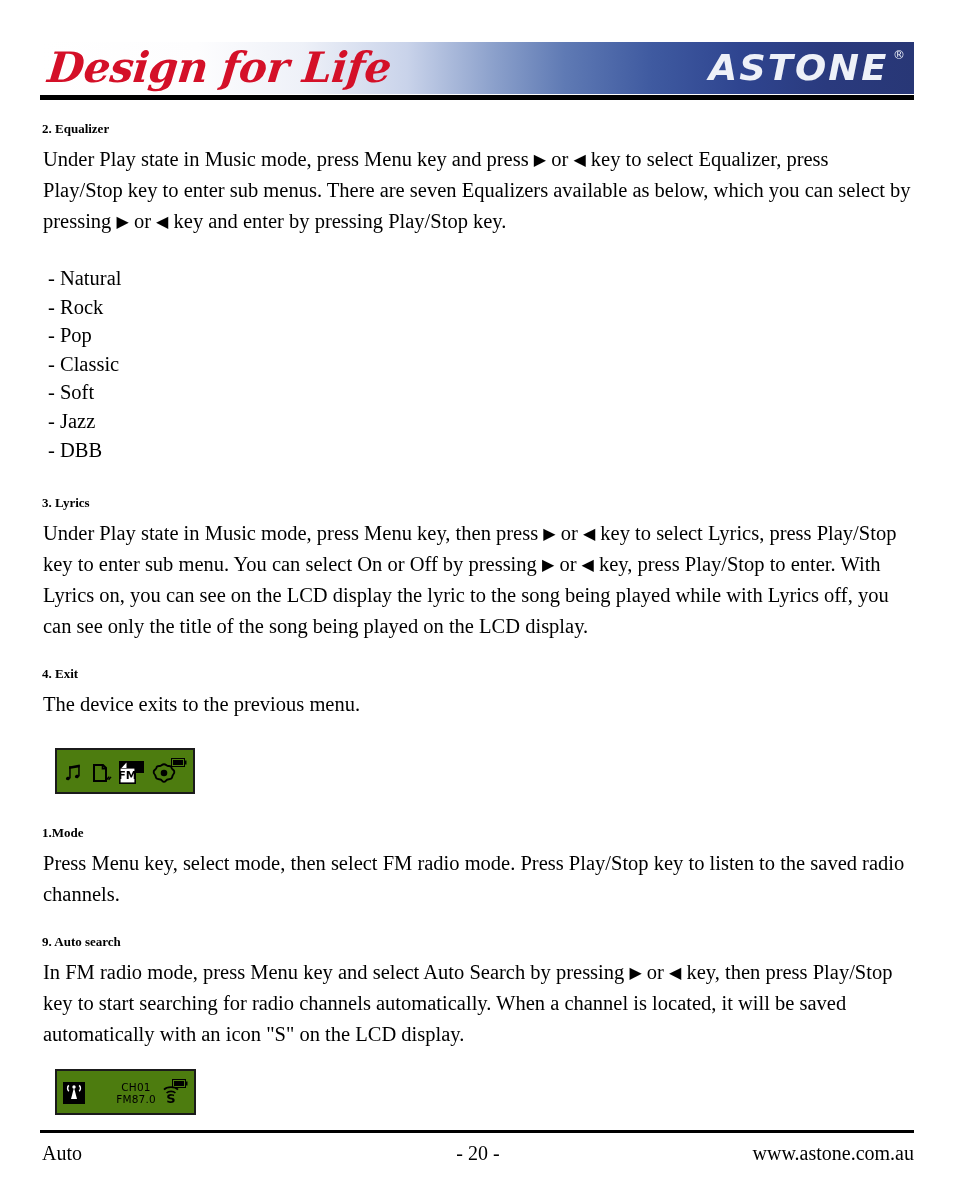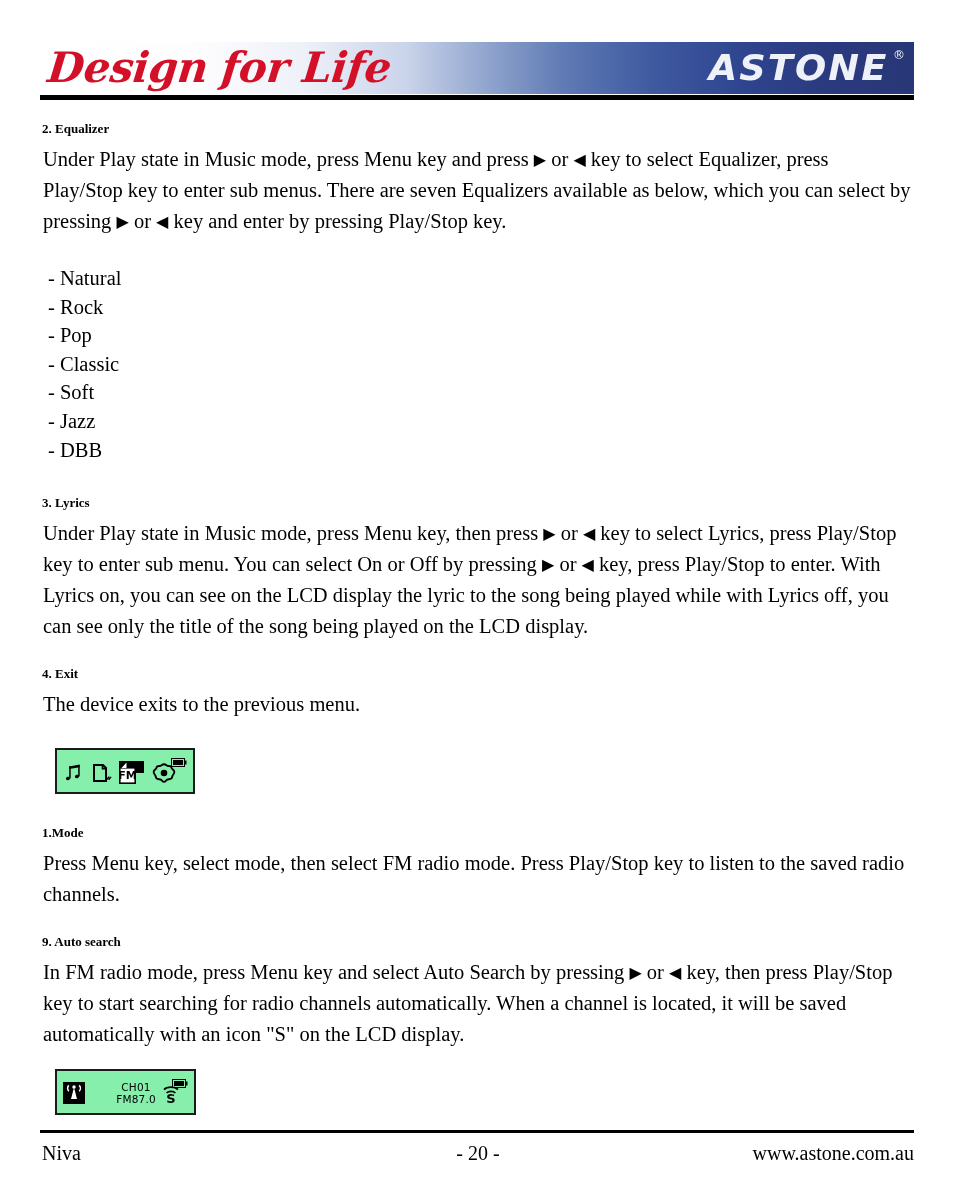--- a/index.html
+++ b/index.html
@@ -140,21 +140,21 @@
   ul.eq-list li {
     font-family: "Liberation Serif", serif;
     font-size: 20.5px;
     line-height: 28.6px;
   }
 
   
   .lcd {
     position: relative;
     border: 2px solid #1b1b1b;
-    background: #86efac;
+    background: #4d7c0f;
     box-sizing: border-box;
   }
   .lcd-menu {
     width: 140px;
     height: 46px;
     margin-left: 13px;
   }
   .lcd-radio {
     width: 141px;
     height: 46px;
@@ -364,18 +364,18 @@
           <path d="M4.6 9.0 C6.6 6.9 11.4 6.9 13.4 9.0" fill="none" stroke="#000" stroke-width="1.7"></path>
           <text x="9" y="19" font-family="DejaVu Sans, sans-serif" font-size="13" font-weight="bold" fill="#000" text-anchor="middle">S</text>
         </svg>
       </span>
     </div>
 
   </div>
 
   <div class="footer-rule"></div>
   <div class="footer">
-    <span class="f-left">Niva</span>
+    <span class="f-left">Auto</span>
     <span class="f-mid">- 20 -</span>
     <span class="f-right">www.astone.com.au</span>
   </div>
 
 </div>
 
 </body></html>

